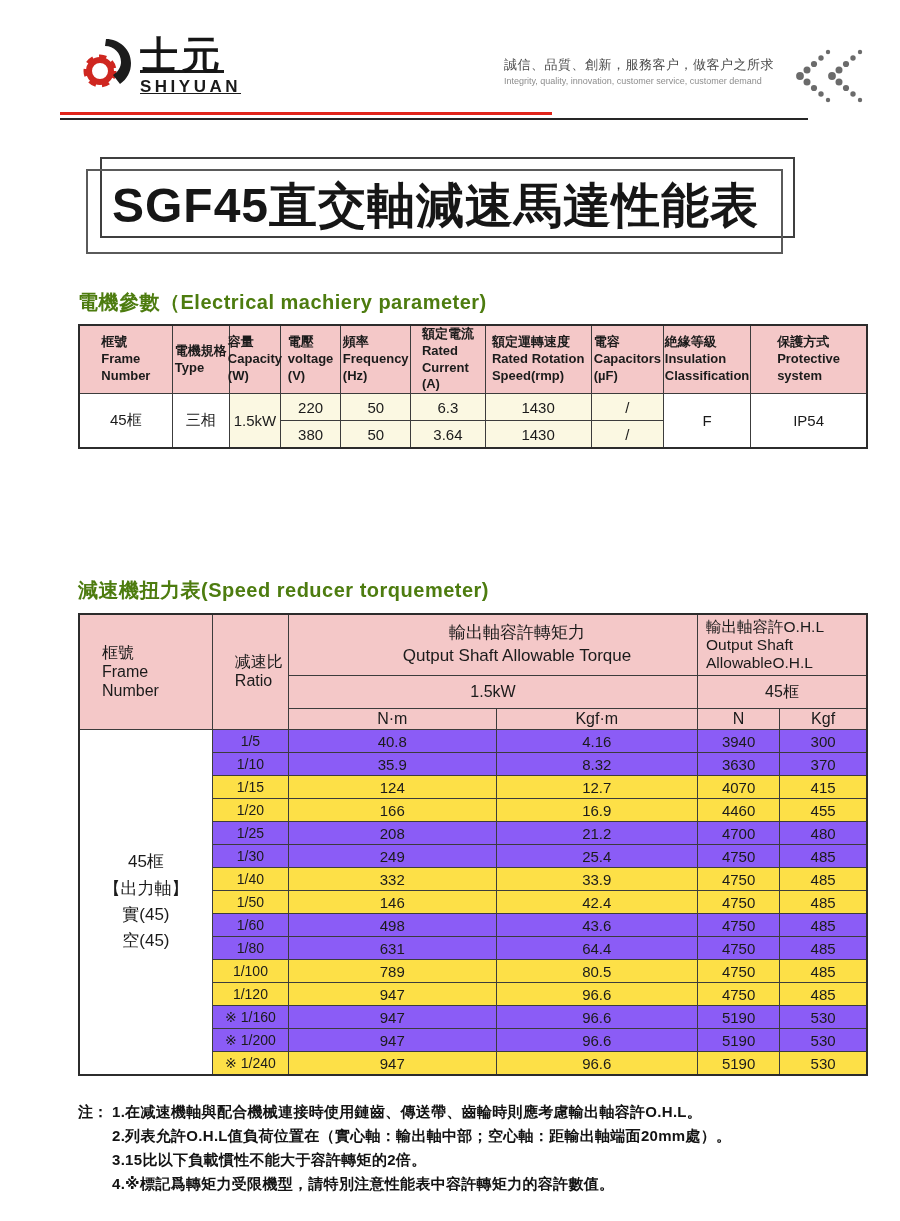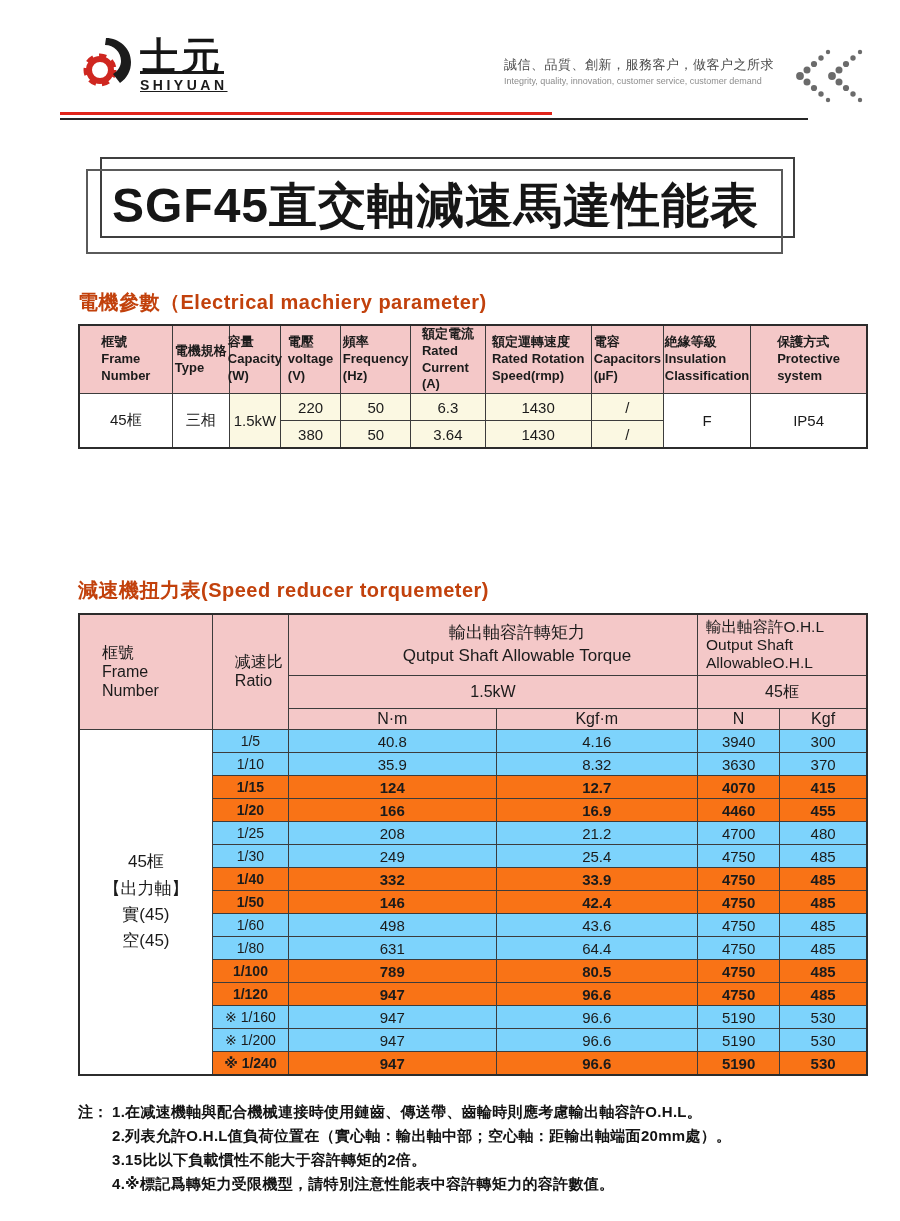--- a/index.html
+++ b/index.html
@@ -6,42 +6,42 @@
   html,body { background:#ffffff; }
   body { font-family:"Liberation Sans","DejaVu Sans",sans-serif; color:#1b1b1b; }
   .page { position:relative; width:900px; height:1221px; overflow:hidden; background:#fff;
           padding:36px 32px 0 78px; }
 
   
   .topbar { display:flex; align-items:flex-start; }
   .logo { display:flex; align-items:center;text-decoration:underline; }
   .logo-texts { margin-left:4px; }
   .logo-cn { font-size:38px; font-weight:900; color:#151515; letter-spacing:4px; line-height:1.05; }
-  .logo-en { font-size:14px; font-weight:bold; letter-spacing:3.5px; color:#1a1a1a; margin-top:1px; }
+  .logo-en { font-size:17px; font-weight:bold; letter-spacing:3.5px; color:#1a1a1a; margin-top:1px; }
   .slogan { margin-left:auto; margin-top:20px; margin-right:16px; }
   .slogan-cn { font-size:13px; color:#4a4a4a; letter-spacing:0.5px; }
   .slogan-en { font-size:9px; color:#8d8d8d; margin-top:2px; }
   .chevrons { margin-top:8px; flex:0 0 auto; }
 
   .rules { margin-left:-18px; margin-top:6px; }
   .rule-red { width:492px; height:3px; background:#e1251b; }
   .rule-black { width:748px; height:2px; background:#262626; margin-top:3px; }
 
   
   .title-wrap { margin:42px 0 0 12px; display:inline-block; position:relative;
                 padding:18px 30px 16px 22px; }
   .title-wrap::before { content:""; position:absolute; top:-5px; right:-6px; bottom:11px; left:10px;
                         border:2px solid #3f3f3f; pointer-events:none; }
   .title-wrap::after  { content:""; position:absolute; top:7px; right:6px; bottom:-5px; left:-4px;
                         border:2px solid #5a5a5a; pointer-events:none; }
   .doc-title { font-size:48px; font-weight:900; color:#161616; letter-spacing:1px; line-height:1.1; position:relative; }
   .doc-subtitle { font-size:16px; font-weight:bold; font-style:italic; color:#3c3c3c; margin-top:7px; position:relative; }
 
   
-  .sec-heading { color:#c2410c; font-size:20px; letter-spacing:0.5px; }
+  .sec-heading { color:#4d7c0f; font-size:20px; letter-spacing:0.5px; }
   .sec-heading.first { margin:40px 0 8px 0; }
   .sec-heading.second { margin:128px 0 9px 0; }
 
   
   table { border-collapse:collapse; table-layout:fixed; width:790px; border:2px solid #2c2c2c; }
   th, td { border:1px solid #3c3c3c; text-align:center; vertical-align:middle; }
   th { background:#f4c8c8; font-weight:normal; }
   .pre { white-space:pre-line;padding-left:48px; }
 
   
@@ -57,22 +57,22 @@
   .torque-table th { font-size:16px; line-height:1.18; }
   .torque-table .hr1 { height:62px; }
   .torque-table .hr2 { height:33px; }
   .torque-table .hr3 { height:21px; }
   .torque-table .th-left { text-align:left; padding-left:22px; }
   .torque-table .th-left-tight { text-align:left; padding-left:8px; font-size:15.5px; }
   .torque-table .th-torque { font-size:17px; line-height:1.35; }
   .torque-table tbody tr { height:23px; }
   .torque-table tbody td { font-size:15px; }
   .torque-table tbody td.ratio-cell { font-size:14px; }
-  .torque-table tbody tr.shade-blue td { background:#7dd3fc; }
-  .torque-table tbody tr.shade-cream td { background:#f97316;font-weight:bold; }
+  .torque-table tbody tr.shade-blue td { background:#8b5cf6; }
+  .torque-table tbody tr.shade-cream td { background:#fde047; }
   .torque-table tbody td.frame-cell { background:#ffffff !important; font-size:17px; line-height:1.55; white-space:pre-line; }
 
   
   .notes { display:flex; margin-top:24px; font-size:15px; font-weight:bold; color:#131313; line-height:1.6; }
   .notes-label { flex:0 0 34px; }
   .note-line { letter-spacing:0.3px; }
 </style>
 </head>
 <body>
 

